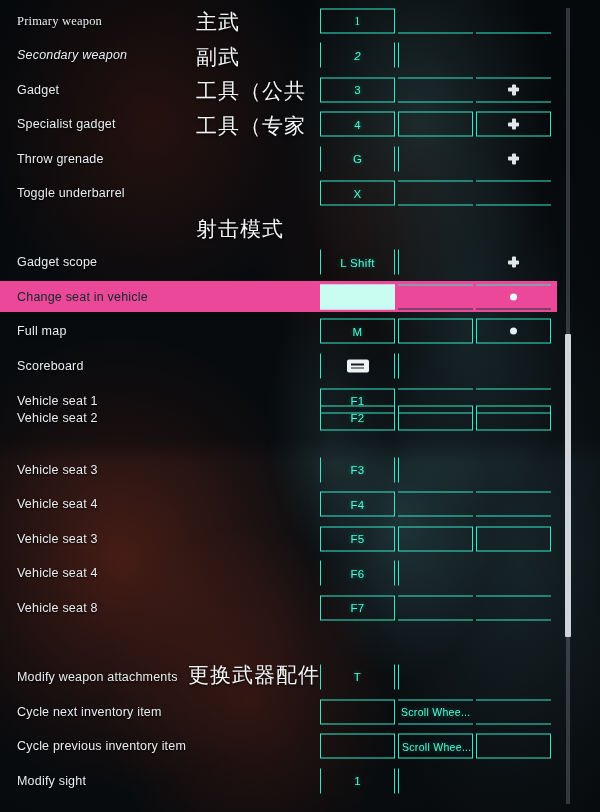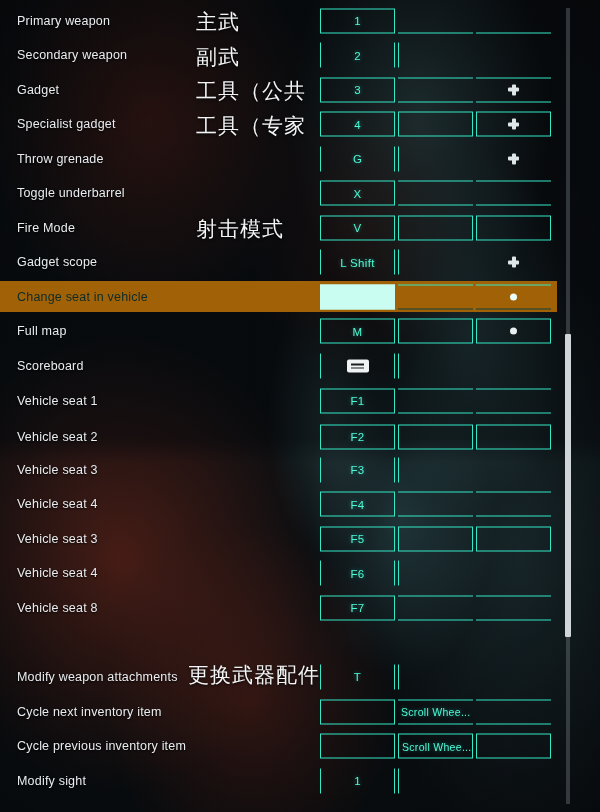--- a/index.html
+++ b/index.html
@@ -33,21 +33,21 @@
   }
   .bg-vign{
     background:radial-gradient(ellipse 120% 90% at 50% 45%, rgba(0,0,0,0) 35%, rgba(0,0,0,.45) 100%);
   }
 
   
   .list{position:absolute;left:0;top:0;width:600px;height:812px;}
   .row{
     position:absolute;left:0;width:557px;height:31px;
   }
-  .row.sel{background:#a16207;}
+  .row.sel{background:#ec4899;}
   .row-label{
     position:absolute;left:17px;top:50%;transform:translateY(-50%);
     font-size:12.5px;color:#e9edf0;letter-spacing:.2px;white-space:nowrap;
     text-shadow:0 1px 2px rgba(0,0,0,.85);
   }
   .row.sel .row-label{color:#0d2b2a;text-shadow:none;}
 
   
   .cell{position:absolute;top:50%;transform:translateY(-50%);height:25px;box-sizing:border-box;}
   .c1{left:320px;width:75px;}
@@ -117,29 +117,29 @@
 
 <div id="root">
 
   <div class="bg bg-base"></div>
   <div class="bg bg-teal"></div>
   <div class="bg bg-red"></div>
   <div class="bg bg-dark"></div>
   <div class="bg bg-vign"></div>
 
   <div class="list" id="binding-list">
-      <div class="row" style="top: 5px;">
+      <div class="row" style="top: 5px; font-family: Liberation Serif, serif;">
         <div class="row-label">Primary weapon</div>
         <div class="cell c1 box-full">
           <div class="cell-text">1</div>
         </div>
         <div class="cell c2 box-line"></div>
         <div class="cell c3 box-line"></div>
       </div>
-      <div class="row" style="top: 39.55px;">
+      <div class="row" style="top: 39.55px; font-style: italic;">
         <div class="row-label">Secondary weapon</div>
         <div class="cell c1 box-br">
           <div class="cell-text">2</div>
         </div>
         <div class="cell c2" style="border-left: 1px solid rgb(53, 232, 198);"></div>
         <div class="cell c3"></div>
       </div>
       <div class="row" style="top: 74.1px;">
         <div class="row-label">Gadget</div>
         <div class="cell c1 box-full">
@@ -176,28 +176,20 @@
           </div>
         </div>
       </div>
       <div class="row" style="top: 177.75px;">
         <div class="row-label">Toggle underbarrel</div>
         <div class="cell c1 box-full">
           <div class="cell-text">X</div>
         </div>
         <div class="cell c2 box-line" style="border-top: 1px solid rgb(53, 232, 198);"></div>
         <div class="cell c3 box-line" style="border-top: 1px solid rgb(53, 232, 198);"></div>
-      </div>
-      <div class="row" style="top: 212.3px;">
-        <div class="row-label">Fire Mode</div>
-        <div class="cell c1 box-full">
-          <div class="cell-text">V</div>
-        </div>
-        <div class="cell c2 box-full"></div>
-        <div class="cell c3 box-full"></div>
       </div>
       <div class="row" style="top: 246.85px;">
         <div class="row-label">Gadget scope</div>
         <div class="cell c1 box-br">
           <div class="cell-text">L Shift</div>
         </div>
         <div class="cell c2" style="border-left: 1px solid rgb(53, 232, 198);"></div>
         <div class="cell c3">
           <div class="cell-text">
             <div class="pad"></div>
@@ -242,21 +234,21 @@
         <div class="cell c3"></div>
       </div>
       <div class="row" style="top: 385.05px;">
         <div class="row-label">Vehicle seat 1</div>
         <div class="cell c1 box-full">
           <div class="cell-text">F1</div>
         </div>
         <div class="cell c2 box-line" style="border-top: 1px solid rgb(53, 232, 198);"></div>
         <div class="cell c3 box-line" style="border-top: 1px solid rgb(53, 232, 198);"></div>
       </div>
-      <div class="row" style="top: 421px;">
+      <div class="row" style="top: 402px;">
         <div class="row-label">Vehicle seat 2</div>
         <div class="cell c1 box-full">
           <div class="cell-text">F2</div>
         </div>
         <div class="cell c2 box-full"></div>
         <div class="cell c3 box-full"></div>
       </div>
       <div class="row" style="top: 454.15px;">
         <div class="row-label">Vehicle seat 3</div>
         <div class="cell c1 box-br">

